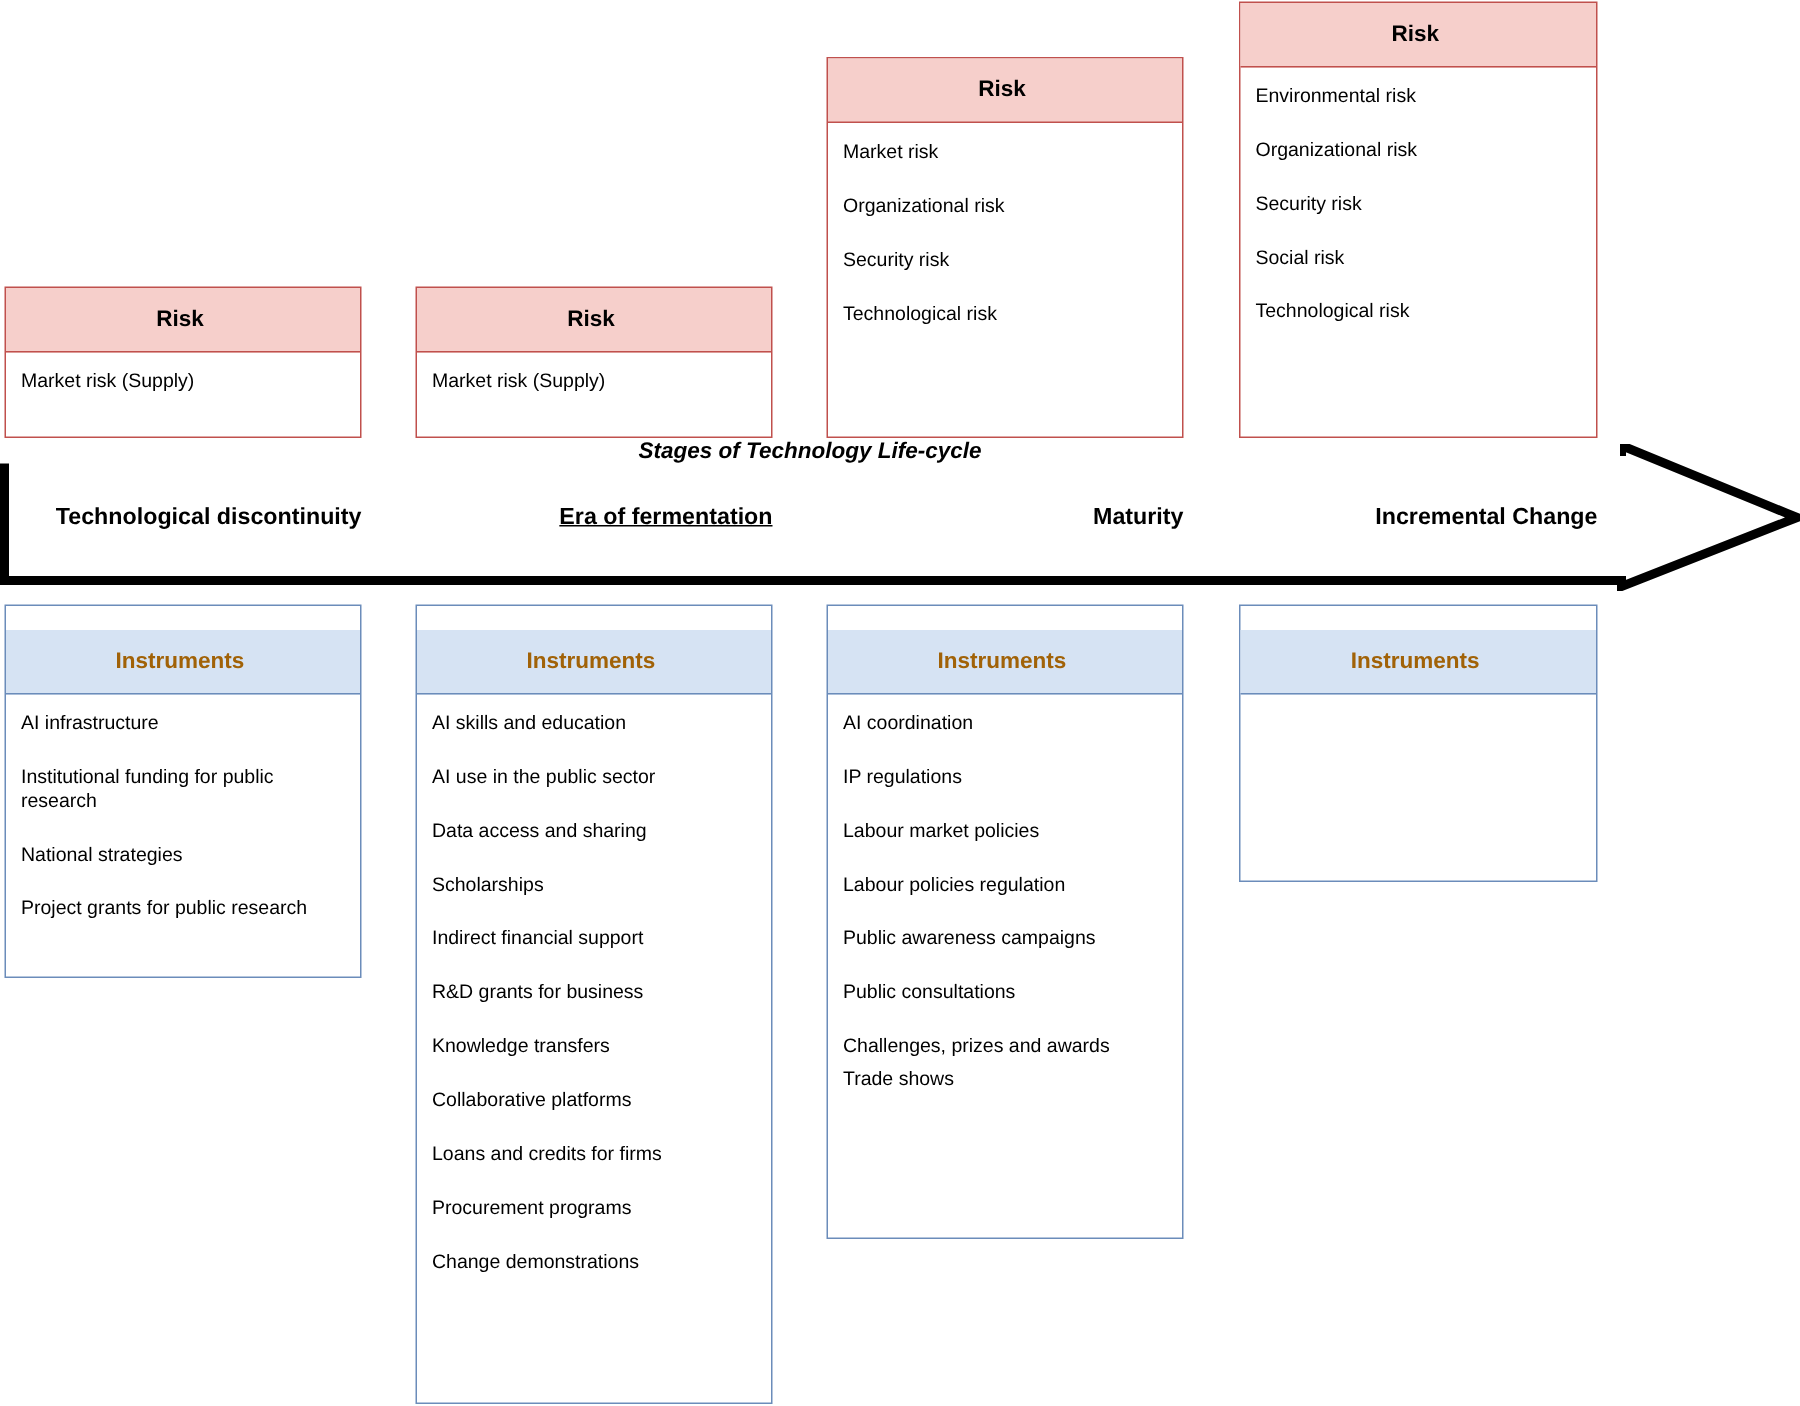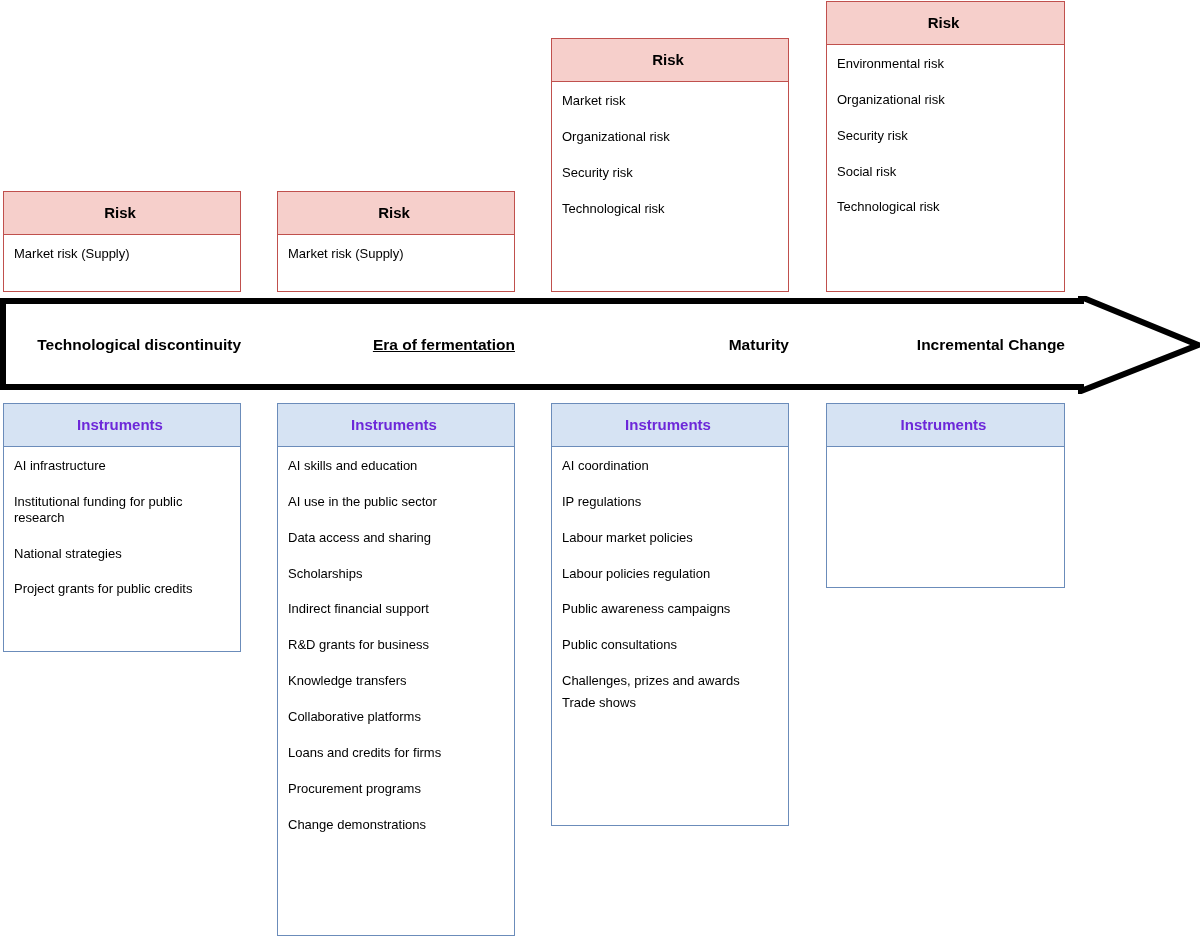--- a/index.html
+++ b/index.html
@@ -54,21 +54,22 @@
     color: #000;
   }
 
   
   .instr {
     border: 1.4px solid #6b8cba;
   }
   .instr .card-header {
     background: #d6e3f3;
     border-bottom: 1.4px solid #6b8cba;
-    color: #6d28d9;
+    color: #a16207;
+    margin-top: 16px;
   }
 
   
   #arrow-wrap {
     position: absolute;
     left: 0;
     top: 296px;
     width: 1200px;
     height: 98px;
   }
@@ -141,33 +142,36 @@
       <div class="card-item">Technological risk</div>
     </div>
   </div>
 
   <div id="arrow-wrap">
     <svg width="1200" height="98" viewBox="0 0 1200 98" xmlns="http://www.w3.org/2000/svg">
       <polygon points="3,5 1081,5 1081,1 1198,49 1081,95 1081,91 3,91" fill="#ffffff" stroke="#000000" stroke-width="6" stroke-linejoin="miter"></polygon>
     </svg>
   </div>
 
+  <div id="lifecycle-title">
+    <span>Stages of Technology Life-cycle</span>
+  </div>
 
   <div class="stage-label" style="left:3px; width:238px;">Technological discontinuity</div>
   <div class="stage-label" style="left:277px; width:238px;text-decoration:underline;">Era of fermentation</div>
   <div class="stage-label" style="left:551px; width:238px;">Maturity</div>
   <div class="stage-label" style="left:826px; width:239px;">Incremental Change</div>
 
   <div class="card instr" style="left:3px; top:403px; width:238px; height:249px;">
     <div class="card-header">Instruments</div>
     <div class="card-body">
       <div class="card-item">AI infrastructure</div>
       <div class="card-item">Institutional funding for public research</div>
       <div class="card-item">National strategies</div>
-      <div class="card-item">Project grants for public credits</div>
+      <div class="card-item">Project grants for public research</div>
     </div>
   </div>
 
   <div class="card instr" style="left:277px; top:403px; width:238px; height:533px;">
     <div class="card-header">Instruments</div>
     <div class="card-body">
       <div class="card-item">AI skills and education</div>
       <div class="card-item">AI use in the public sector</div>
       <div class="card-item">Data access and sharing</div>
       <div class="card-item">Scholarships</div>

